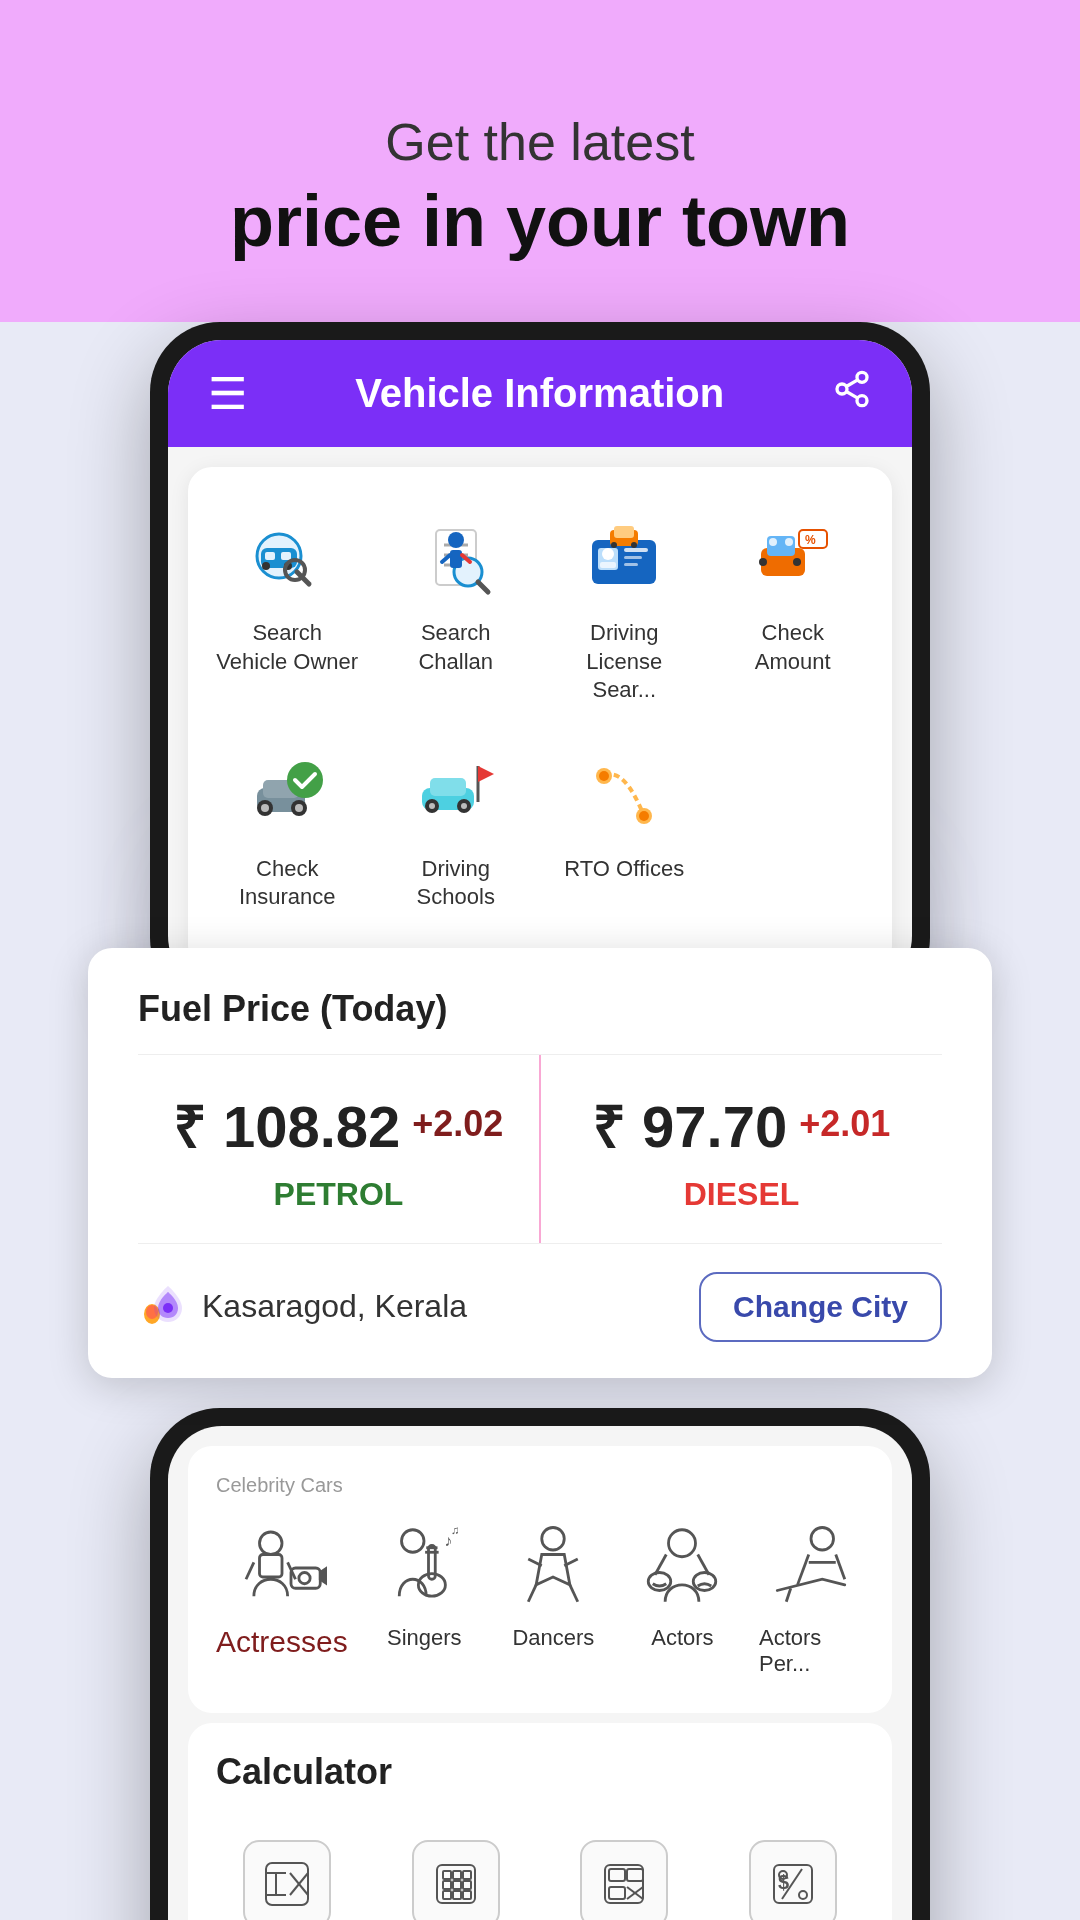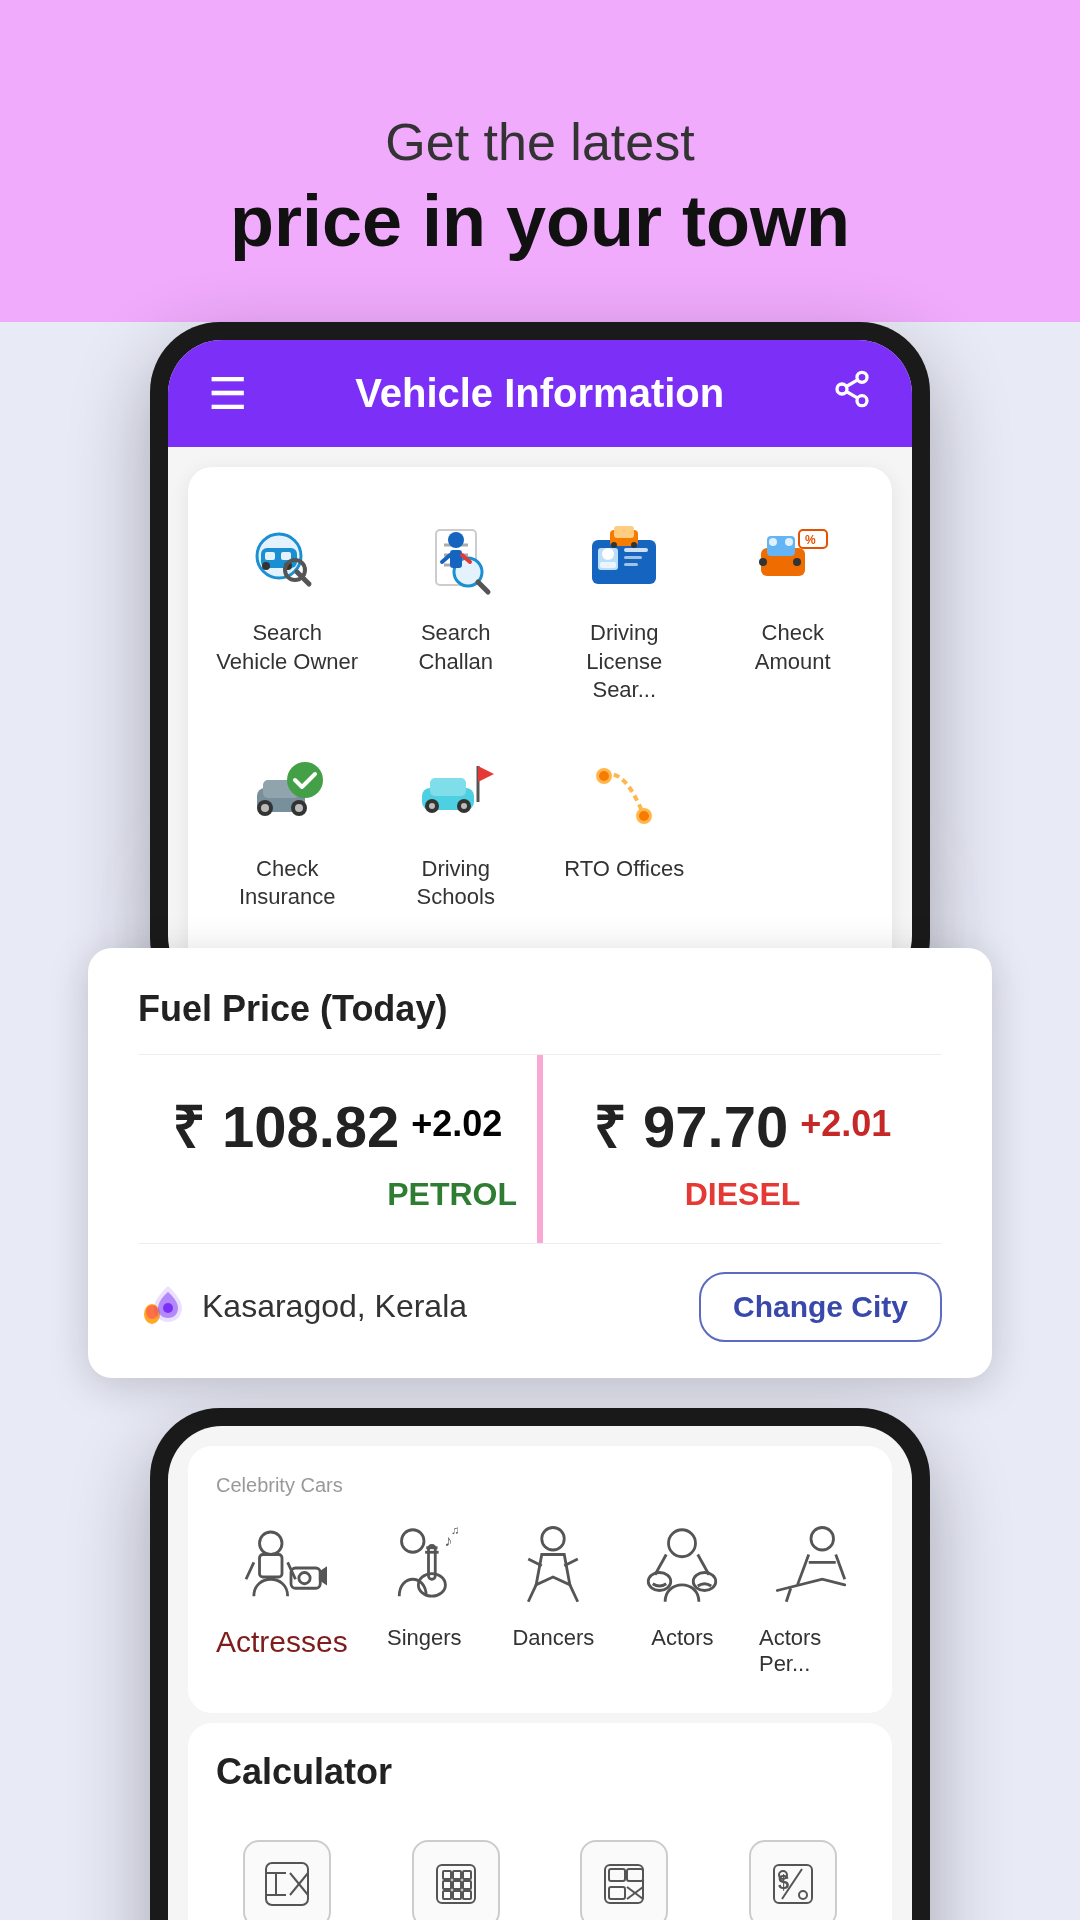--- a/index.html
+++ b/index.html
@@ -259,24 +259,24 @@
   </div>
 </div>
 
 <div style="width:904px;margin:-60px auto 30px;position:relative;z-index:20;">
   <div style="background:white;border-radius:24px;box-shadow:0 8px 40px rgba(0,0,0,0.18);padding:40px 50px 36px;">
 
     <div style="font-size:36px;font-weight:700;color:#222;margin-bottom:24px;">Fuel Price (Today)</div>
 
     <div style="display:flex;border-top:1px solid #eee;border-bottom:1px solid #eee;margin-bottom:28px;">
 
-      <div style="flex:1;padding:30px 20px;text-align:right;border-right:6px solid #f9a8d4;">
+      <div style="flex:1;padding:30px 20px;text-align:center;border-right:2px solid #f9a8d4;">
         <div style="display:flex;align-items:center;justify-content:center;gap:12px;margin-bottom:12px;">
           <span style="font-size:58px;font-weight:700;color:#222;">₹ 108.82</span>
-          <span style="font-size:36px;font-weight:600;color:#000000;">+2.02</span>
+          <span style="font-size:36px;font-weight:600;color:#7f1d1d;">+2.02</span>
         </div>
         <div style="font-size:32px;color:#2e7d32;font-weight:700;">PETROL</div>
       </div>
 
       <div style="flex:1;padding:30px 20px;text-align:center;">
         <div style="display:flex;align-items:center;justify-content:center;gap:12px;margin-bottom:12px;">
           <span style="font-size:58px;font-weight:700;color:#222;">₹ 97.70</span>
           <span style="font-size:36px;font-weight:600;color:#c62828;">+2.01</span>
         </div>
         <div style="font-size:32px;color:#e53935;font-weight:700;">DIESEL</div>
@@ -290,21 +290,21 @@
           <svg width="48" height="48" viewBox="0 0 48 48">
             <ellipse cx="14" cy="36" rx="8" ry="10" fill="#ffa726"></ellipse>
             <ellipse cx="14" cy="34" rx="6" ry="7" fill="#ff7043"></ellipse>
             <path d="M30 8 C30 8 44 20 44 30 C44 38 38 44 30 44 C22 44 16 38 16 30 C16 20 30 8 30 8Z" fill="#7b2ff7" opacity="0.15"></path>
             <path d="M30 14 C30 14 40 22 40 30 C40 36 36 40 30 40 C24 40 20 36 20 30 C20 22 30 14 30 14Z" fill="#7b2ff7" opacity="0.5"></path>
             <circle cx="30" cy="30" r="5" fill="#7b2ff7"></circle>
           </svg>
         </span>
         <span style="font-size:32px;color:#333;font-weight:500;">Kasaragod, Kerala</span>
       </div>
-      <button style="border:2px solid #5c6bc0;border-radius:26px;padding:16px 32px;font-size:30px;color:#3949ab;background:white;cursor:pointer;font-weight:600;">Change City</button>
+      <button style="border:2px solid #5c6bc0;border-radius:18px;padding:16px 32px;font-size:30px;color:#3949ab;background:white;cursor:pointer;font-weight:600;">Change City</button>
     </div>
   </div>
 </div>
 
 <div style="width:780px;margin:0 auto;position:relative;">
   <div style="background:#1a1a1a;border-radius:70px;padding:18px;box-shadow:0 30px 80px rgba(0,0,0,0.3);position:relative;z-index:1;">
     <div style="background:#f5f5f5;border-radius:54px;overflow:hidden;">
 
       <div style="background:white;margin:20px 20px 10px;border-radius:24px;padding:28px 20px;">
         <div style="font-size:20px;color:#999;font-weight:400;margin-bottom:18px;padding-left:8px;">Celebrity Cars</div>

